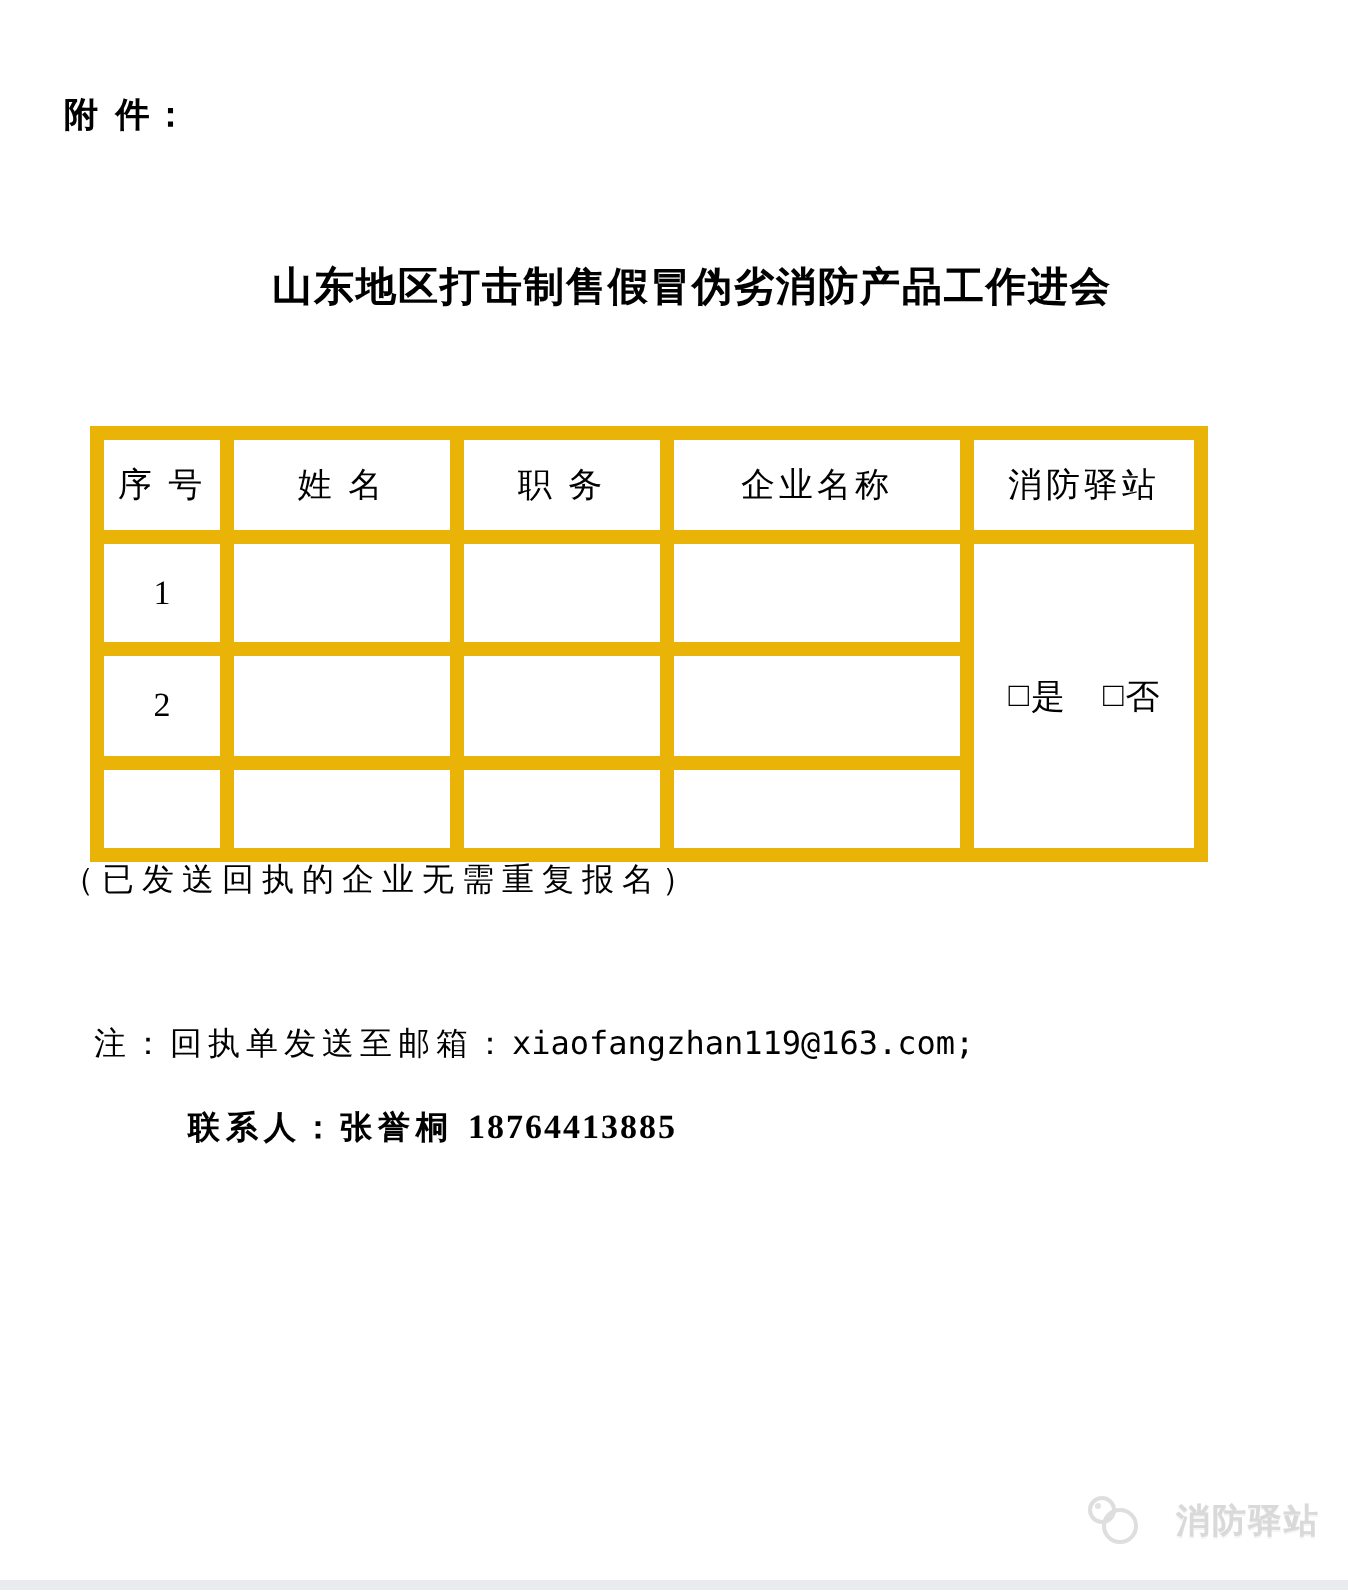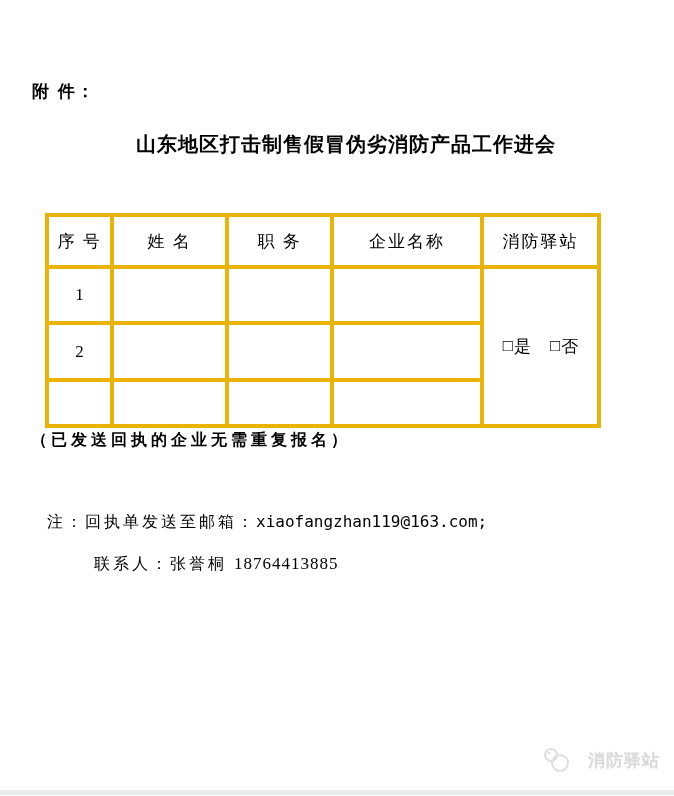--- a/index.html
+++ b/index.html
@@ -13,21 +13,20 @@
     font-family: "Liberation Serif", "DejaVu Serif", serif;
   }
   .attachment {
     position: absolute;
     left: 32px;
     top: 46px;
     font-family: "Liberation Sans", "DejaVu Sans", sans-serif;
     font-weight: bold;
     font-size: 17px;
     letter-spacing: 2px;
-    margin-top: 34px;
   }
   .title {
     position: absolute;
     left: 0;
     top: 124px;
     width: 100%;
     text-align: center;
     font-family: "Liberation Sans", "DejaVu Sans", sans-serif;
     font-weight: bold;
     font-size: 20px;
@@ -36,21 +35,21 @@
     margin-left: 9px;
   }
   table.reg-table {
     position: absolute;
     left: 45px;
     top: 213px;
     border-collapse: collapse;
     table-layout: fixed;
   }
   .reg-table th, .reg-table td {
-    border: 4px solid #eab308;
+    border: 7px solid #eab308;
     text-align: center;
     vertical-align: middle;
     padding: 0;
     font-weight: normal;
     font-size: 17px;
     overflow: hidden;
   }
   .reg-table th { letter-spacing: 2px; }
   .row-header  { height: 52px; }
   .row-body-1  { height: 56px; }
@@ -65,40 +64,40 @@
     font-size: 17px;
     margin-right: 1px;
     transform: translateY(-1px);
   }
   .note {
     position: absolute;
     left: 31px;
     top: 430px;
     font-size: 16px;
     letter-spacing: 4px;
-    font-weight: bold;
   }
   .remark {
     position: absolute;
     left: 47px;
     top: 512px;
     font-size: 16px;
     letter-spacing: 3px;
   }
   .remark .mono {
     font-family: "DejaVu Sans Mono", "Liberation Mono", monospace;
     font-size: 16px;
     letter-spacing: 0;
   }
   .contact {
     position: absolute;
     left: 94px;
     top: 554px;
     font-size: 16px;
     letter-spacing: 3px;
+    font-weight: bold;
   }
   .contact .phone { font-size: 17px; letter-spacing: 1px; }
   .watermark {
     position: absolute;
     right: 14px;
     top: 746px;
     display: flex;
     align-items: center;
     gap: 15px;
     color: #d8d8d8;

